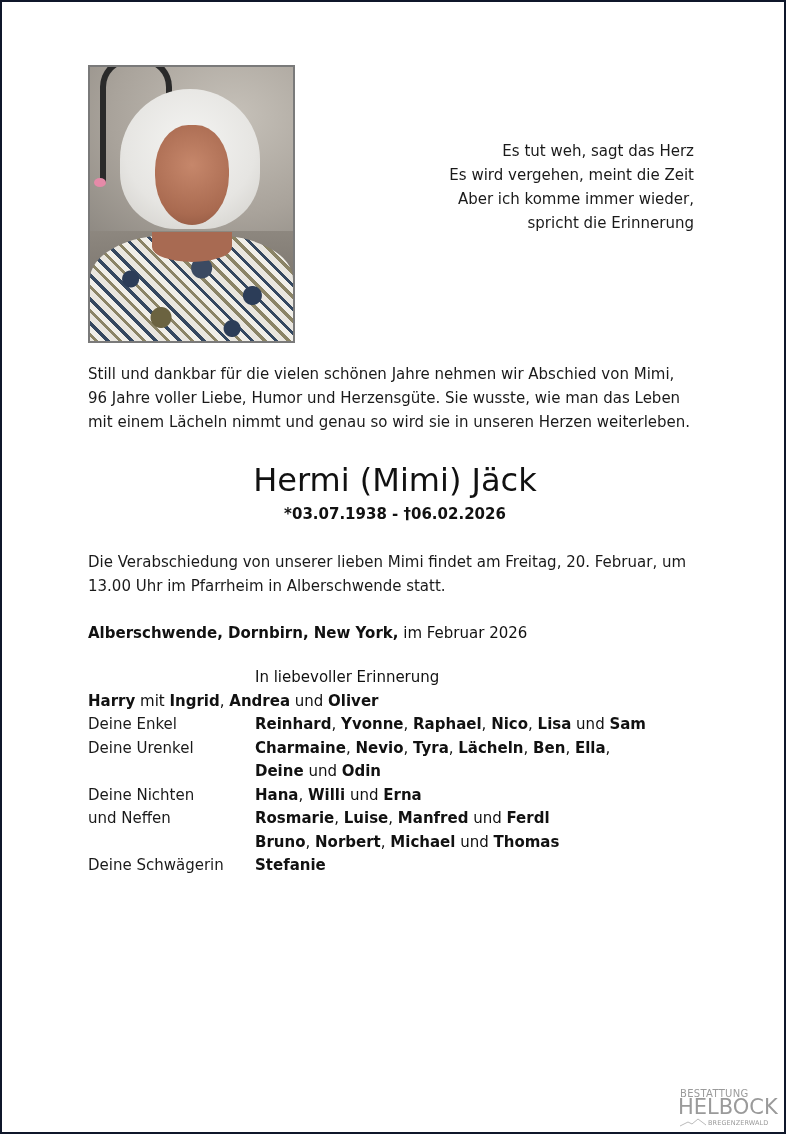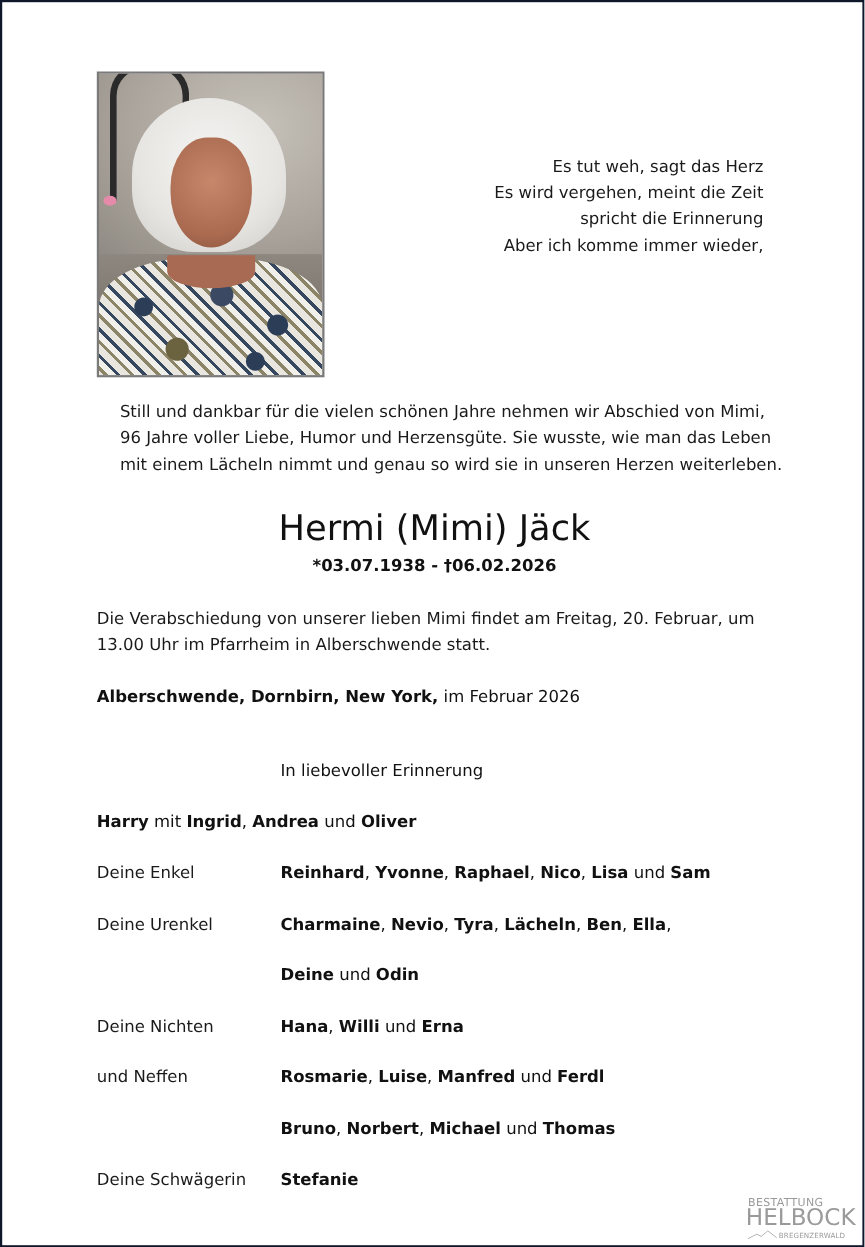--- a/index.html
+++ b/index.html
@@ -30,37 +30,37 @@
              radial-gradient(circle at 70% 85%, #2c3d58 0 8px, transparent 9px),
              repeating-linear-gradient(45deg,#e9e6df 0 6px,#8b8466 6px 9px,#f1efe9 9px 14px,#354860 14px 17px); }
   .photo .neckline { position:absolute; left:62px; top:165px; width:80px; height:30px;
            border-radius:0 0 50% 50%; background:#a86a52; }
 
   .poem { position: absolute; right: 90px; top: 137px; text-align: right;
           font-size: 15px; line-height: 24px; color: #1a1a1a; }
   .poem div { white-space: nowrap; }
 
   .intro { position: absolute; left: 86px; top: 360px; width: 620px;
-           font-size: 15px; line-height: 24px; color: #1a1a1a; margin-left: 21px; }
+           font-size: 15px; line-height: 24px; color: #1a1a1a; }
   .intro div { white-space: nowrap; }
 
   .name { position: absolute; left: 0; width: 786px; top: 458px; text-align: center;
           font-size: 32px; line-height: 40px; color: #111; font-weight: normal; }
   .dates { position: absolute; left: 0; width: 786px; top: 503px; text-align: center;
            font-size: 15px; font-weight: bold; color: #111; }
 
   .farewell { position: absolute; left: 86px; top: 548px; width: 620px;
               font-size: 15px; line-height: 24px; color: #1a1a1a; }
   .farewell div { white-space: nowrap; }
 
   .place { position: absolute; left: 86px; top: 619px; font-size: 15px; line-height: 24px; color:#111; white-space: nowrap; }
   .place b { font-weight: bold; }
 
   .family { position: absolute; left: 86px; top: 664px; font-size: 15px; color: #111; }
-  .row { display: flex; height: 23.5px; line-height: 23.5px; margin-top: 23px; }
+  .row { display: flex; height: 23.5px; line-height: 23.5px; }
   .row .lbl { width: 167px; white-space: nowrap; color:#1a1a1a; }
   .row .val { white-space: nowrap; }
   .row .val b { font-weight: bold; }
 
   .logo { position: absolute; left: 676px; top: 1086px; width: 102px; height: 42px; color: #9a9a9a; }
   .logo .small1 { position:absolute; left:2px; top:0; font-size: 10px; letter-spacing: 0.3px; }
   .logo .big { position:absolute; left:0; top:8px; font-size: 21px; letter-spacing: 0px; line-height: 22px; }
   .logo .small2 { position:absolute; left:30px; top:31px; font-size: 6.5px; letter-spacing: 0.1px; }
   .logo svg { position:absolute; left:0; top:30px; }
 </style>
@@ -75,22 +75,22 @@
     <div class="flower"></div>
     <div class="hair"></div>
     <div class="face"></div>
     <div class="shirt"></div>
     <div class="neckline"></div>
   </div>
 
   <div class="poem">
     <div>Es tut weh, sagt das Herz</div>
     <div>Es wird vergehen, meint die Zeit</div>
+    <div>Aber ich komme immer wieder,</div>
     <div>spricht die Erinnerung</div>
-    <div>Aber ich komme immer wieder,</div>
   </div>
 
   <div class="intro">
     <div>Still und dankbar für die vielen schönen Jahre nehmen wir Abschied von Mimi,</div>
     <div>96 Jahre voller Liebe, Humor und Herzensgüte. Sie wusste, wie man das Leben</div>
     <div>mit einem Lächeln nimmt und genau so wird sie in unseren Herzen weiterleben.</div>
   </div>
 
   <div class="name">Hermi (Mimi) Jäck</div>
   <div class="dates">*03.07.1938 - †06.02.2026</div>

